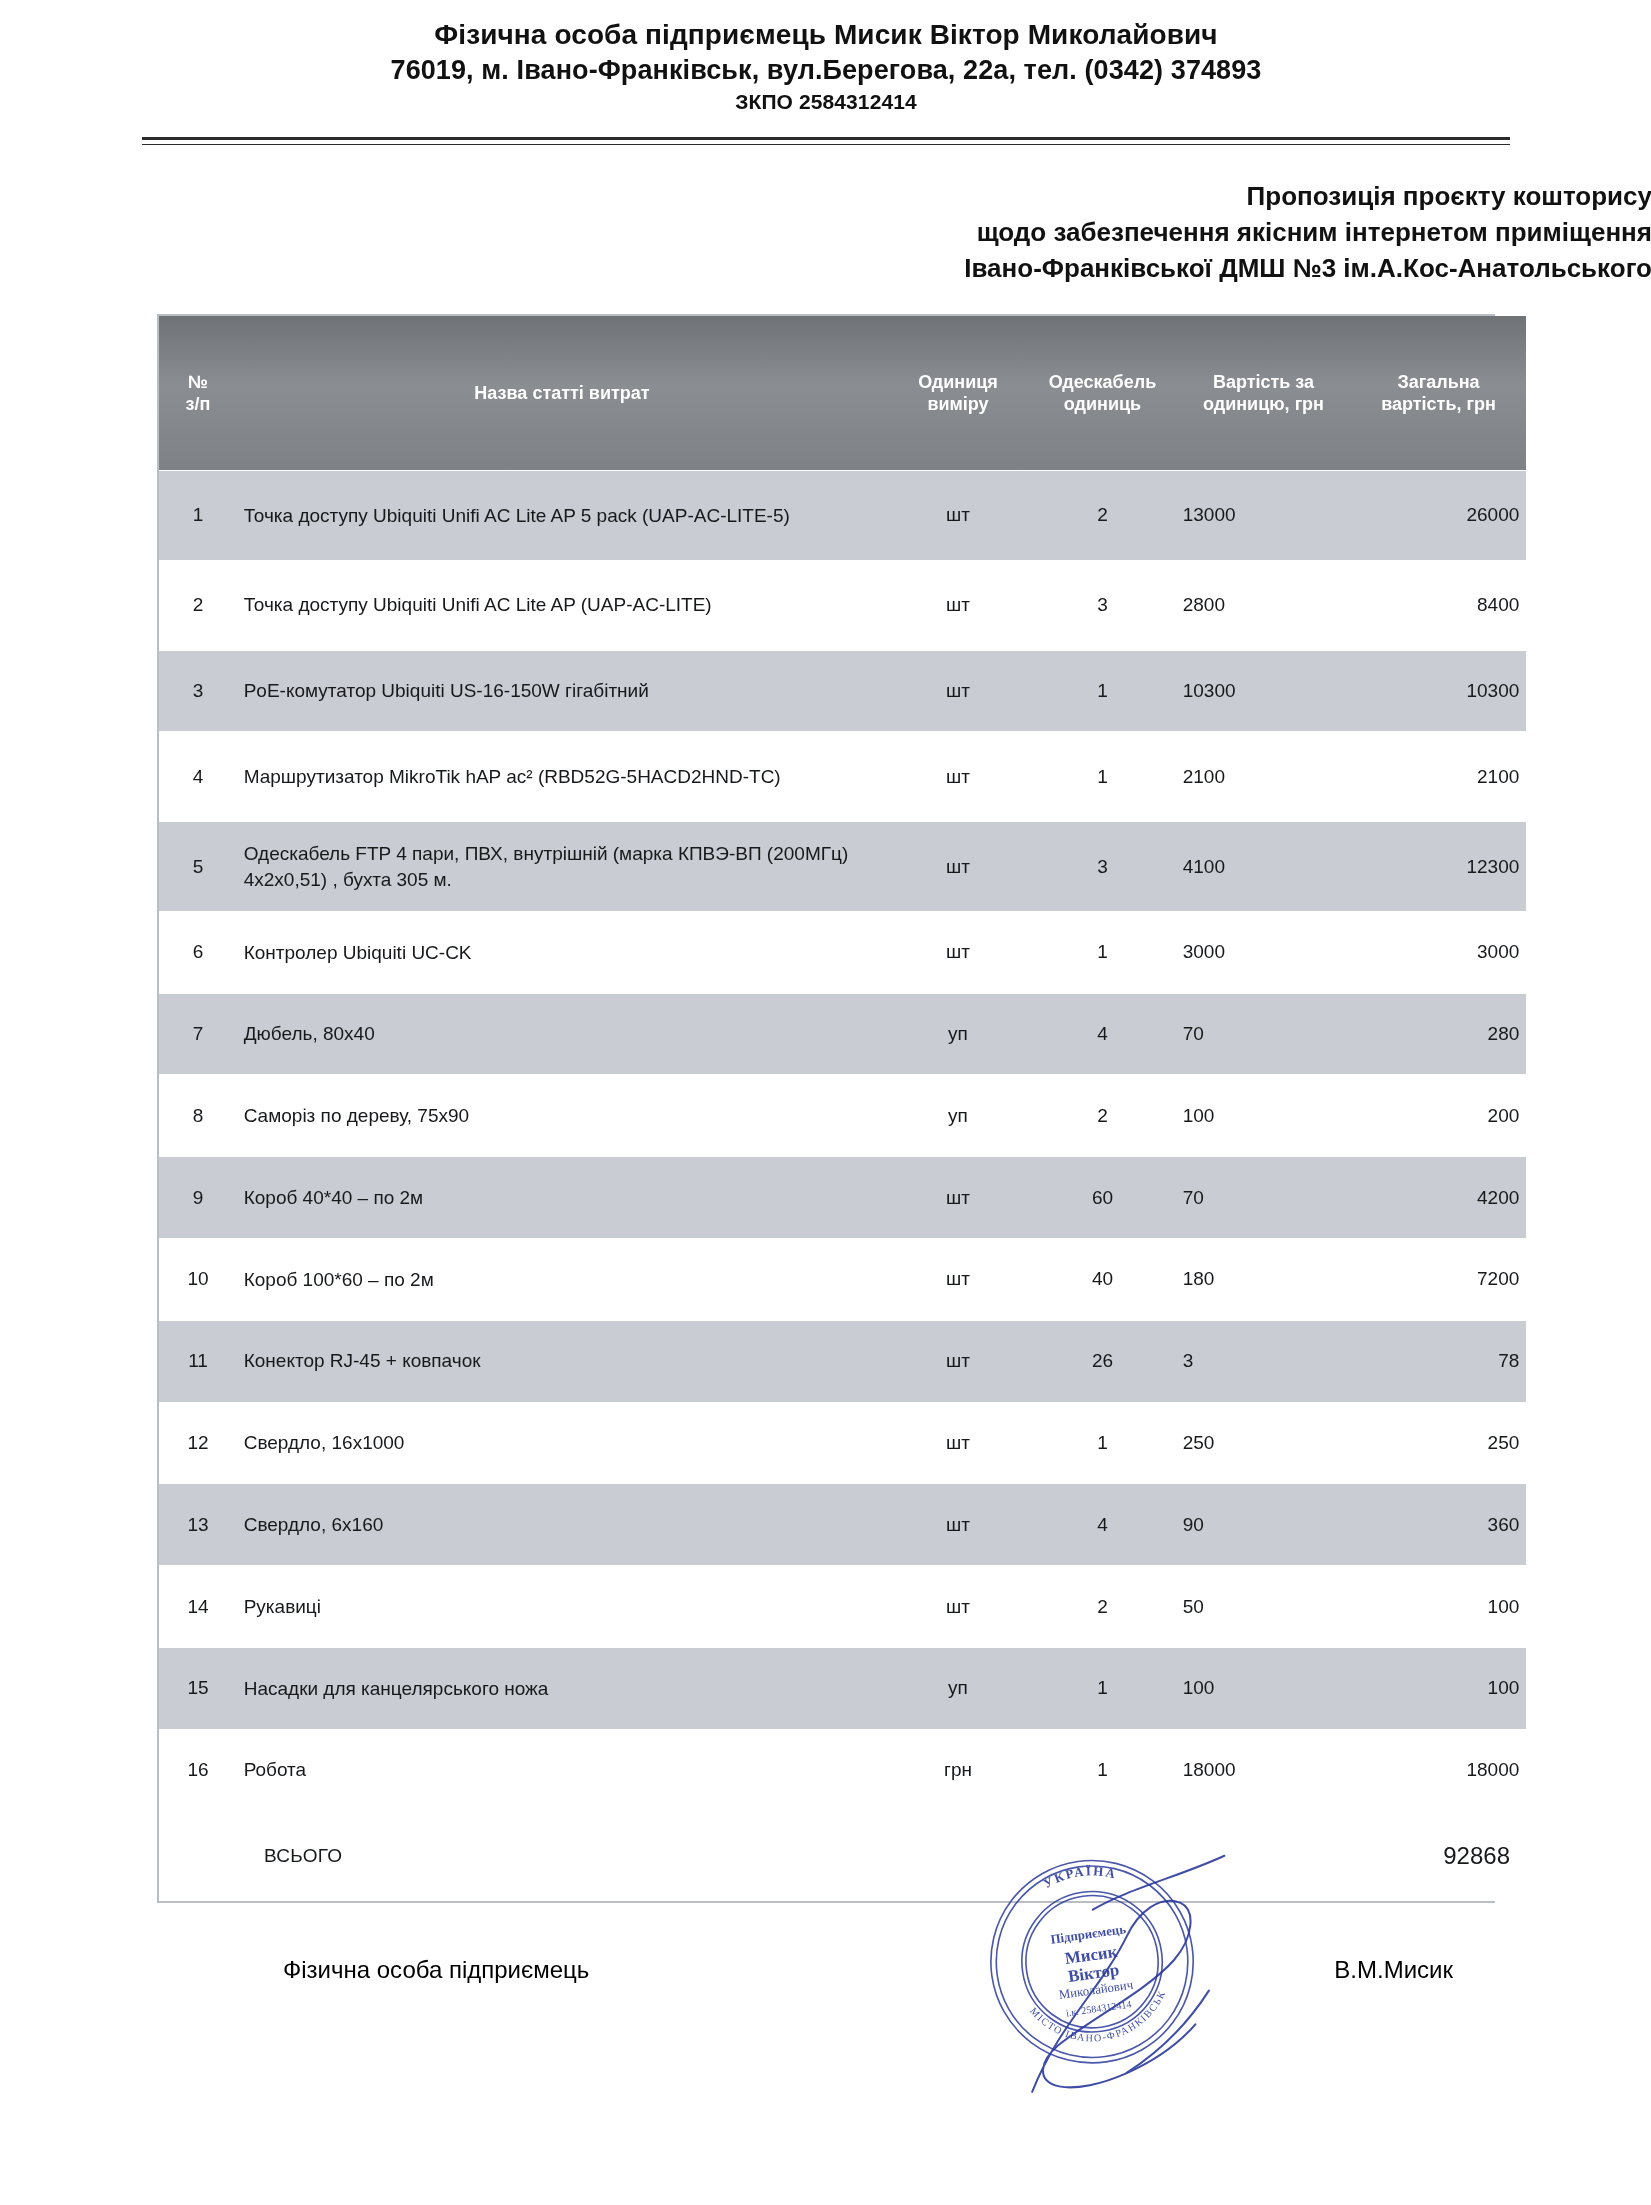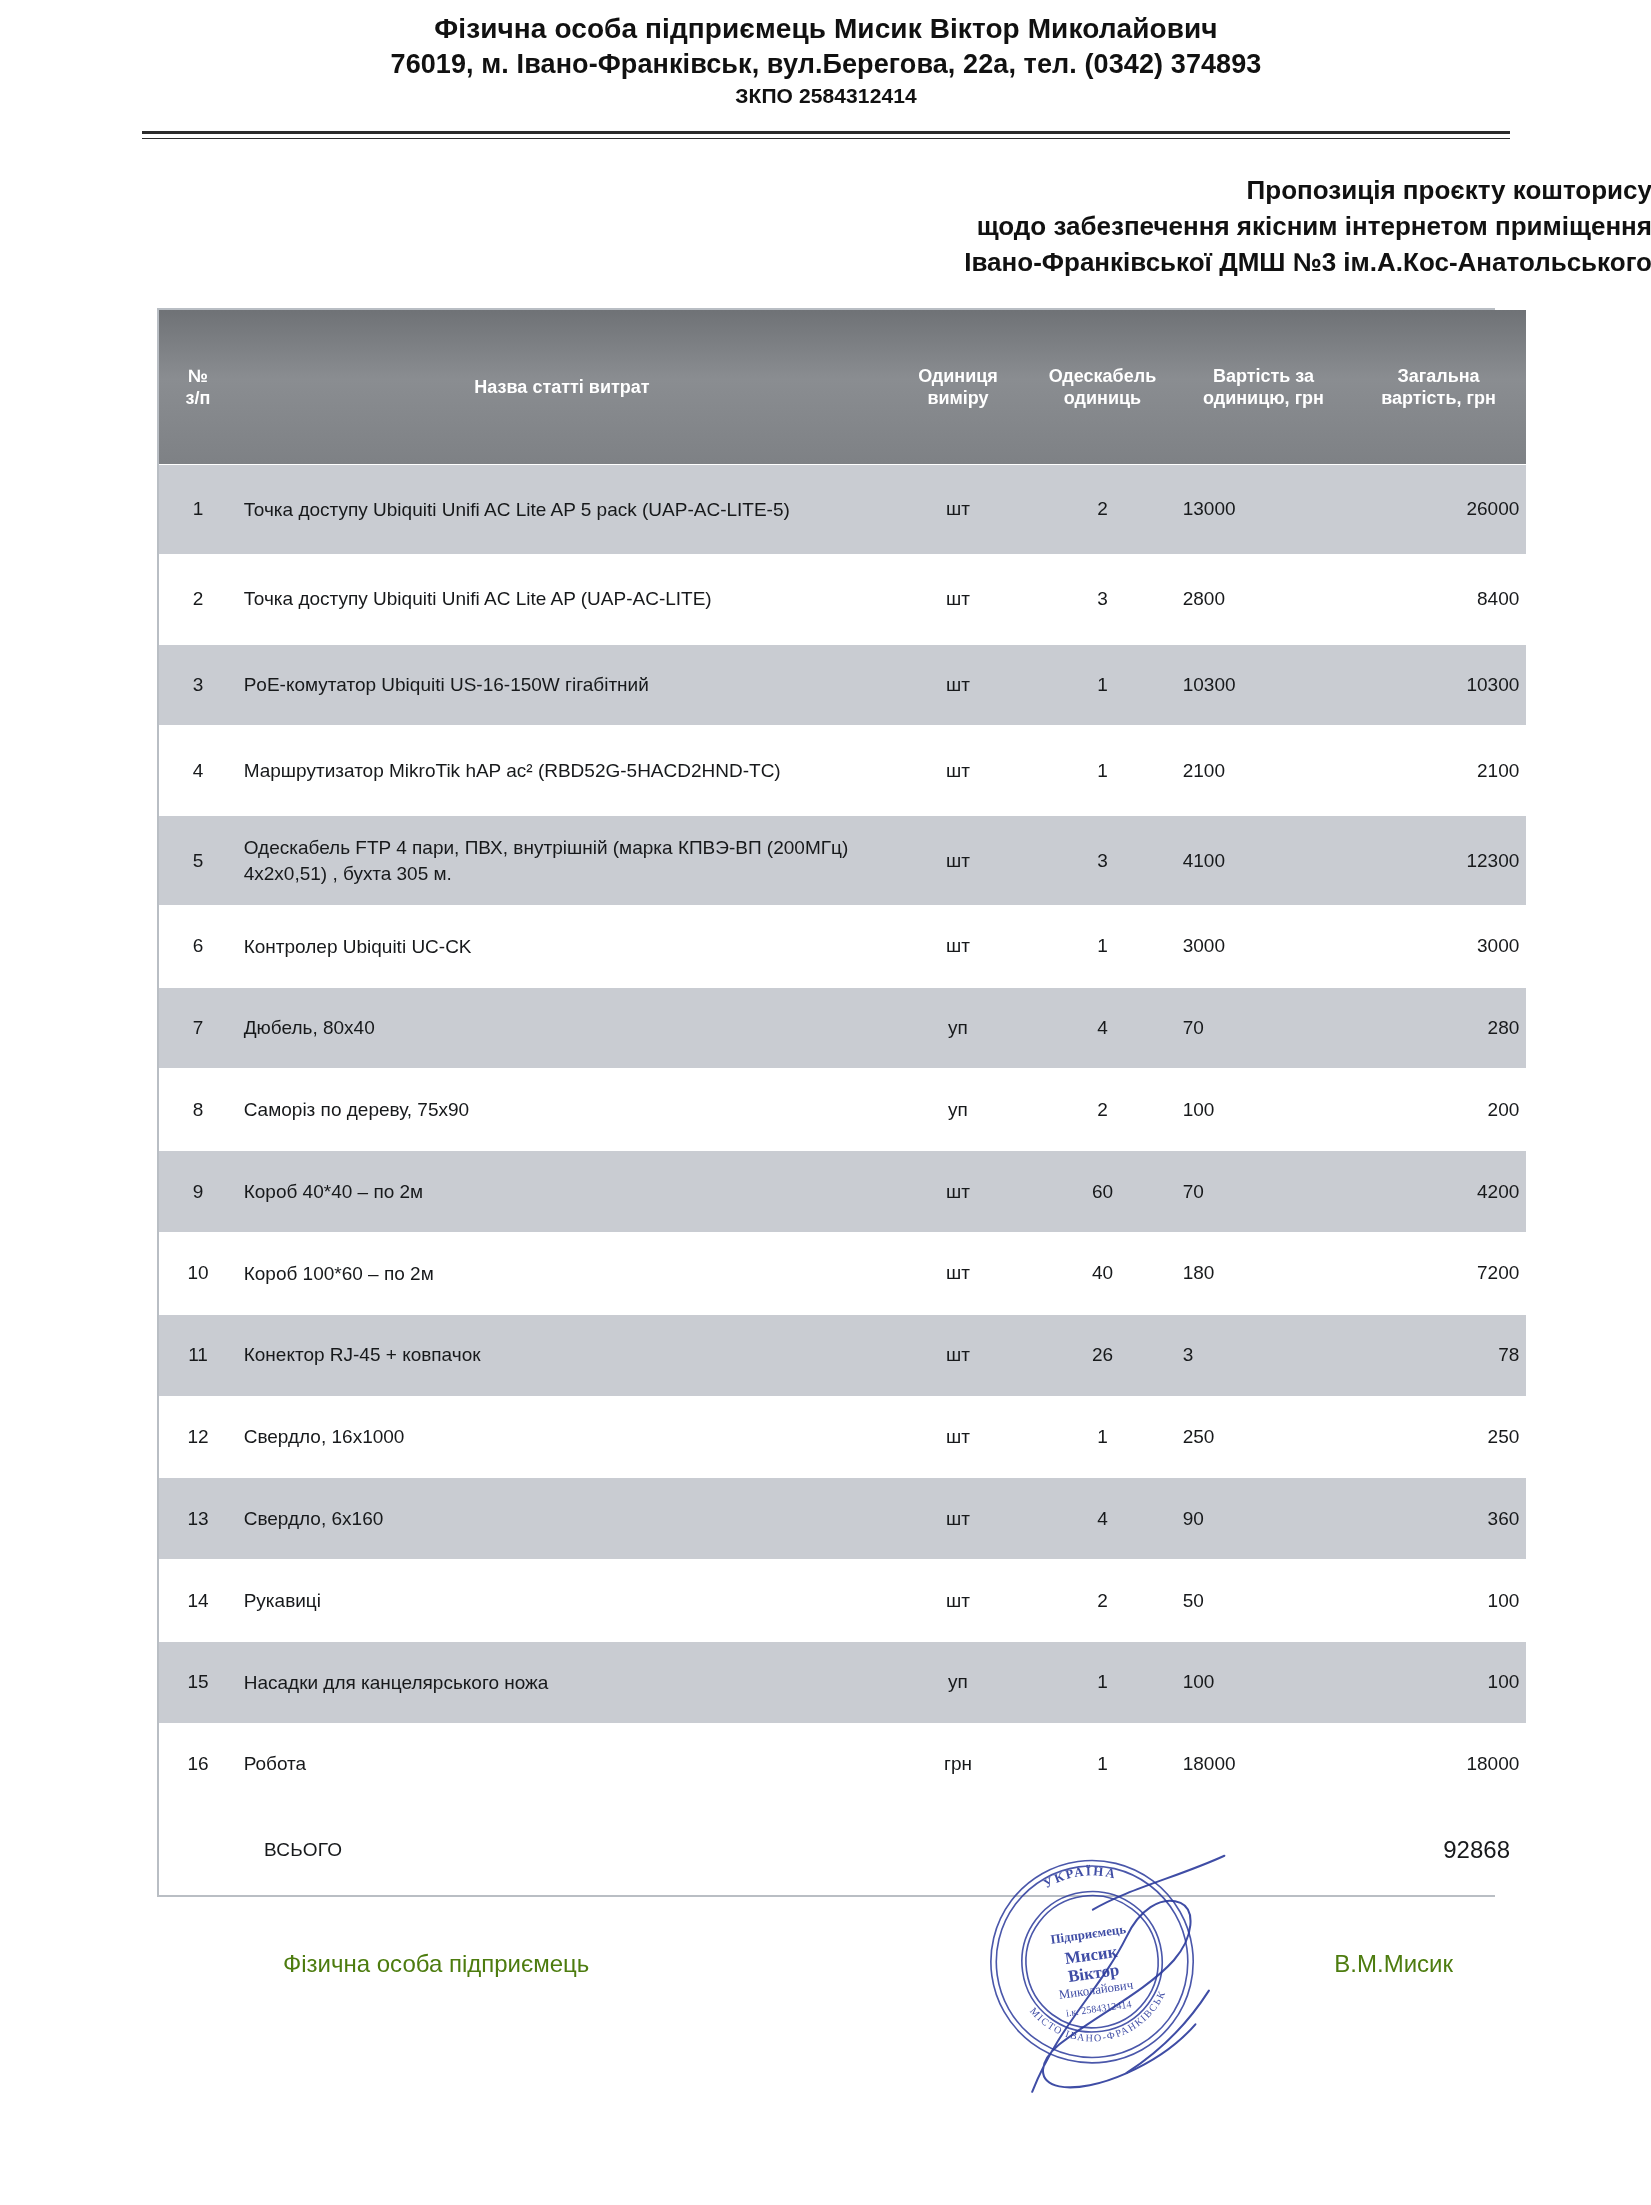--- a/index.html
+++ b/index.html
@@ -19,21 +19,21 @@
     position: relative;
     width: 1652px;
     height: 2205px;
     box-sizing: border-box;
     padding: 0;
   }
 
   
   .letterhead {
     text-align: center;
-    padding-top: 11px;
+    padding-top: 17px;
   }
   .letterhead .line {
     font-weight: bold;
     font-size: 27px;
     line-height: 1.30;
     letter-spacing: 0.1px;
     color: #111;
   }
   .letterhead .line.l1 { font-size: 28px; }
   .letterhead .line.l2 { font-size: 27px; }
@@ -134,21 +134,21 @@
 
   
   .signature {
     position: relative;
     margin-top: 53px;
     padding: 0 157px;
     display: flex;
     justify-content: space-between;
     align-items: baseline;
     font-size: 24px;
-    color: #4d7c0f;
+    color: #000000;
   }
   .signature .sig-left { margin-left: 126px; }
   .signature .sig-right { margin-right: 42px; }
 
   
   .stamp {
     position: absolute;
     left: 958px;
     top: 1822px;
     width: 290px;

